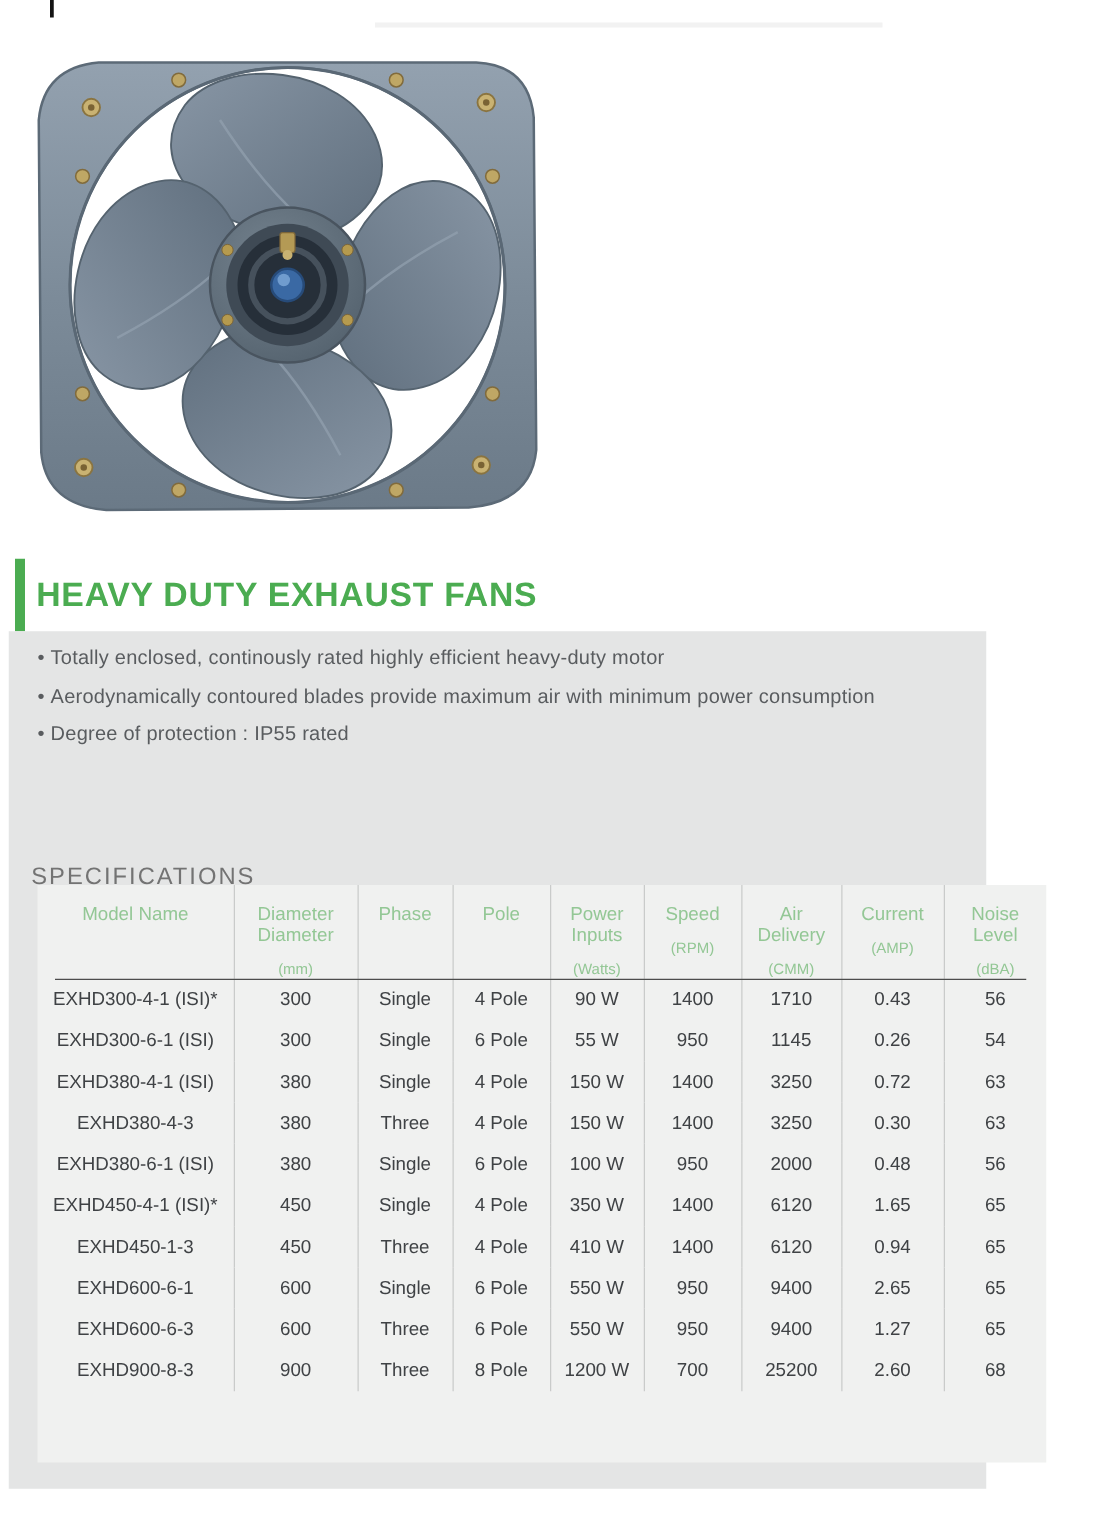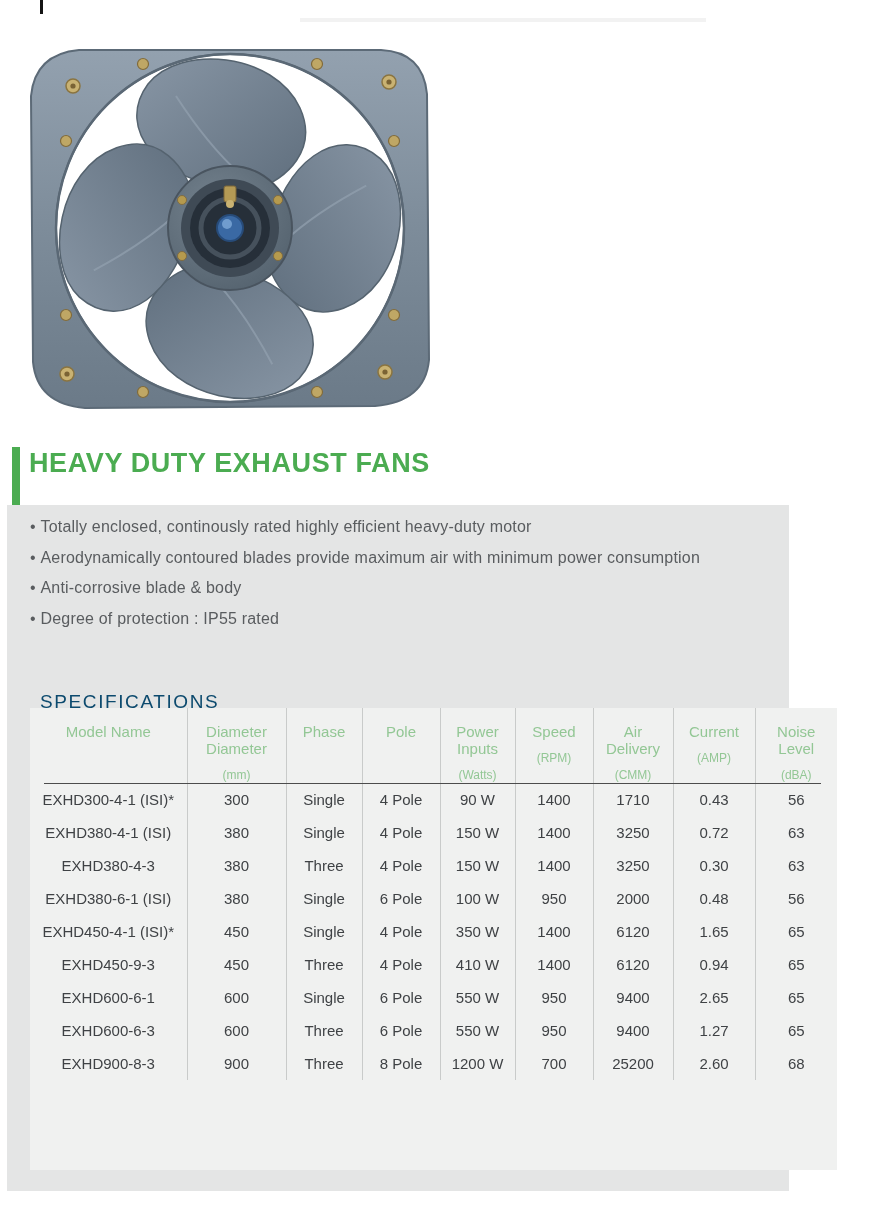--- a/index.html
+++ b/index.html
@@ -23,21 +23,21 @@
 
   
   .fan-figure {
     position: absolute; left: 14px; top: 30px; width: 432px; height: 400px;
   }
   .fan-figure svg { width: 100%; height: 100%; display: block; }
 
   
   .title-row {
     position: absolute; left: 12px; top: 447px;
-    display: flex; align-items: flex-start;
+    display: flex; align-items: center;
   }
   .title-bar {
     width: 8px; height: 58px; background: var(--accent-green, #4bac51);
     flex: 0 0 auto;
   }
   .page-title {
     margin-left: 9px; padding-top: 1px;
     font-size: 27px; font-weight: bold; letter-spacing: 0.6px;
     color: var(--accent-green, #4bac51);
     white-space: nowrap;
@@ -52,22 +52,22 @@
   .feature-list {
     position: absolute; left: 23px; top: 7px; list-style: none;
   }
   .feature-list li {
     font-size: 16px; color: #595c5f; line-height: 30.5px;
     letter-spacing: 0.2px;
   }
   .feature-list li::before { content: "\2022\00a0 "; color: #595c5f; }
 
   .spec-heading {
-    position: absolute; left: 33px; top: 186px;
-    font-size: 19px; color: #0c4a6e; letter-spacing: 1.6px;
+    position: absolute; left: 18px; top: 186px;
+    font-size: 19px; color: #737373; letter-spacing: 1.6px;
     font-weight: normal;
   }
 
   
   .table-wrap {
     position: absolute; left: 23px; top: 203px; width: 807px; height: 462px;
     background: var(--table-gray, #f0f1f0);
   }
   table.spec-table {
     width: 807px; border-collapse: collapse; table-layout: fixed;
@@ -180,21 +180,20 @@
 
 <div class="title-row">
   <span class="title-bar"></span>
   <h1 class="page-title">HEAVY DUTY EXHAUST FANS</h1>
 </div>
 
 <div class="content-panel">
   <ul class="feature-list">
       <li>Totally enclosed, continously rated highly efficient heavy-duty motor</li>
       <li>Aerodynamically contoured blades provide maximum air with minimum power consumption</li>
-      <li>Anti-corrosive blade &amp; body</li>
       <li>Degree of protection : IP55 rated</li>
     </ul>
 
   <div class="spec-heading">SPECIFICATIONS</div>
 
   <div class="table-wrap">
     <table class="spec-table">
       <colgroup>
         <col style="width:157px">
           <col style="width:99px">
@@ -253,20 +252,31 @@
             <td>300</td>
             <td>Single</td>
             <td>4 Pole</td>
             <td>90 W</td>
             <td>1400</td>
             <td>1710</td>
             <td>0.43</td>
             <td>56</td>
           </tr>
           <tr>
+            <td>EXHD300-6-1 (ISI)</td>
+            <td>300</td>
+            <td>Single</td>
+            <td>6 Pole</td>
+            <td>55 W</td>
+            <td>950</td>
+            <td>1145</td>
+            <td>0.26</td>
+            <td>54</td>
+          </tr>
+          <tr>
             <td>EXHD380-4-1 (ISI)</td>
             <td>380</td>
             <td>Single</td>
             <td>4 Pole</td>
             <td>150 W</td>
             <td>1400</td>
             <td>3250</td>
             <td>0.72</td>
             <td>63</td>
           </tr>
@@ -297,21 +307,21 @@
             <td>450</td>
             <td>Single</td>
             <td>4 Pole</td>
             <td>350 W</td>
             <td>1400</td>
             <td>6120</td>
             <td>1.65</td>
             <td>65</td>
           </tr>
           <tr>
-            <td>EXHD450-9-3</td>
+            <td>EXHD450-1-3</td>
             <td>450</td>
             <td>Three</td>
             <td>4 Pole</td>
             <td>410 W</td>
             <td>1400</td>
             <td>6120</td>
             <td>0.94</td>
             <td>65</td>
           </tr>
           <tr>

